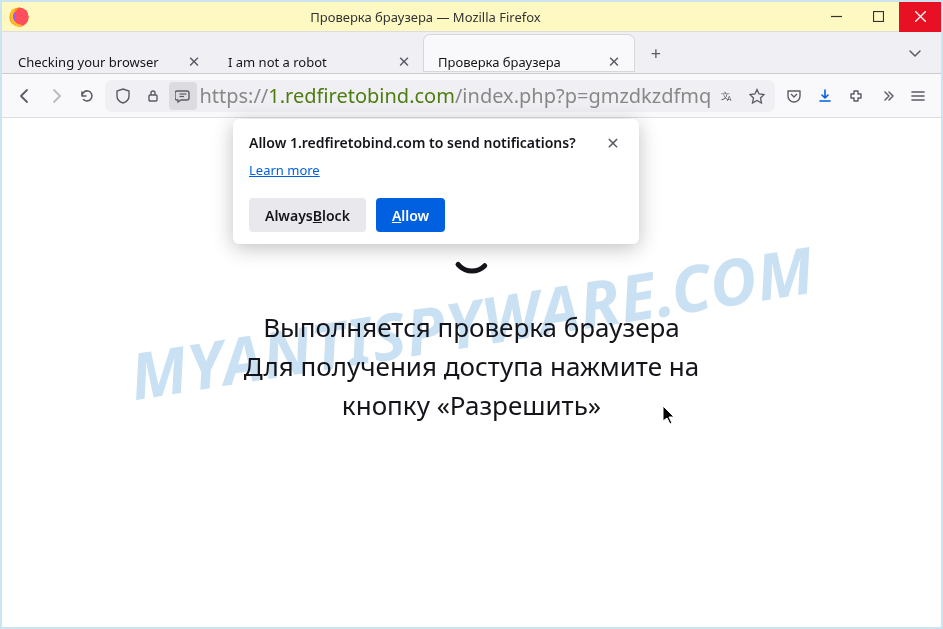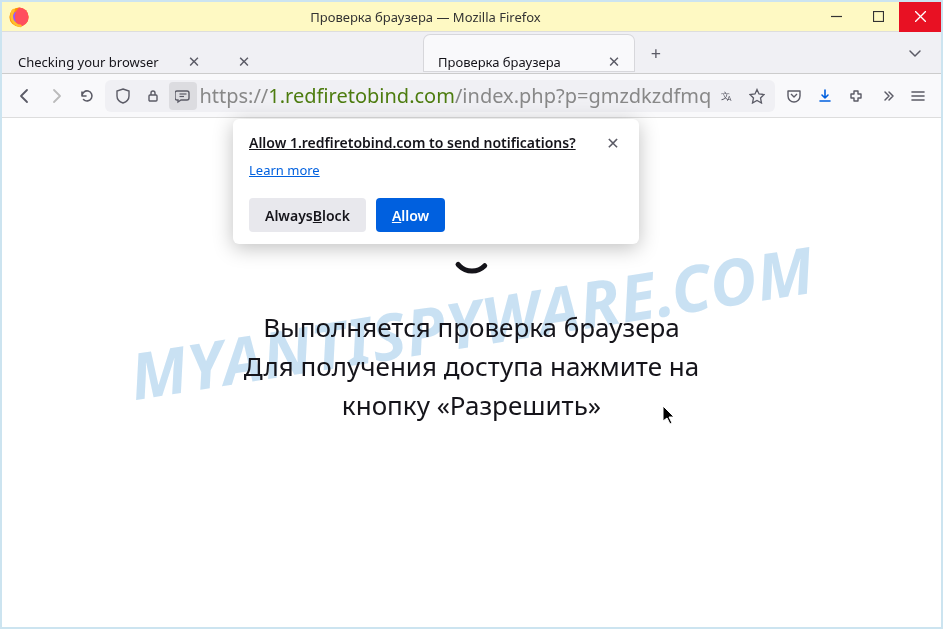--- a/index.html
+++ b/index.html
@@ -37,21 +37,21 @@
     .watermark { position: absolute; top: 40%; left: 50%; transform: translate(-50%, -50%) rotate(-9deg); font-size: 64px; font-weight: 700; font-style: italic; color: rgba(100, 170, 220, 0.35); white-space: nowrap; pointer-events: none; letter-spacing: 1px; }
     
     .page-body { position: absolute; top: 0; left: 0; right: 0; display: flex; flex-direction: column; align-items: center; padding-top: 110px; }
     .spinner { width: 50px; height: 50px; margin-bottom: 30px; }
     .spinner svg { animation: spin 1.2s linear infinite; transform: rotate(45deg); }
     @keyframes spin { to { transform: rotate(405deg); } }
     .page-text { font-size: 26px; color: #15141a; text-align: center; line-height: 1.5; }
     
     .notif-popup { position: absolute; top: 1px; left: 231px; width: 406px; background: #fff; border-radius: 6px; box-shadow: 0 4px 20px rgba(0,0,0,0.25); padding: 14px 16px 12px 16px; z-index: 100; }
     .notif-header { display: flex; align-items: flex-start; justify-content: space-between; }
-    .notif-title { font-size: 14px; font-weight: 600; color: #15141a; text-decoration: underline; }
+    .notif-title { font-size: 14px; font-weight: 600; color: #15141a; }
     .notif-close { width: 20px; height: 20px; display: flex; align-items: center; justify-content: center; color: #5b5b66; font-size: 16px; }
     .notif-learn { font-size: 13px; color: #0060df; text-decoration: underline; margin-top: 8px; display: inline-block; }
     .notif-buttons { display: flex; justify-content: flex-start; gap: 10px; margin-top: 18px; }
     .notif-btn { height: 34px; padding: 0 16px; border-radius: 4px; font-size: 14px; font-weight: 600; display: flex; align-items: center; border: none; }
     .notif-btn.block { background: #e8e8ed; color: #15141a; }
     .notif-btn.allow { background: #0060df; color: #fff; }
     .underline-access { text-decoration: underline; }
     
     .cursor { position: absolute; top: 288px; left: 661px; pointer-events: none; z-index: 200; }
   </style>
@@ -87,20 +87,21 @@
     </div>
   </div>
 </div>
 
 <div class="tabbar">
   <div class="tab">
     <span class="tab-label">Checking your browser</span>
     <span class="tab-close">✕</span>
   </div>
   <div class="tab">
+    <span class="tab-label">I am not a robot</span>
     <span class="tab-close">✕</span>
   </div>
   <div class="tab active">
     <span class="tab-label">Проверка браузера</span>
     <span class="tab-close">✕</span>
   </div>
   <div class="new-tab-btn">+</div>
   <div class="tabbar-spacer"></div>
   <div class="list-all-tabs">
     <svg width="14" height="14" viewBox="0 0 14 14">

